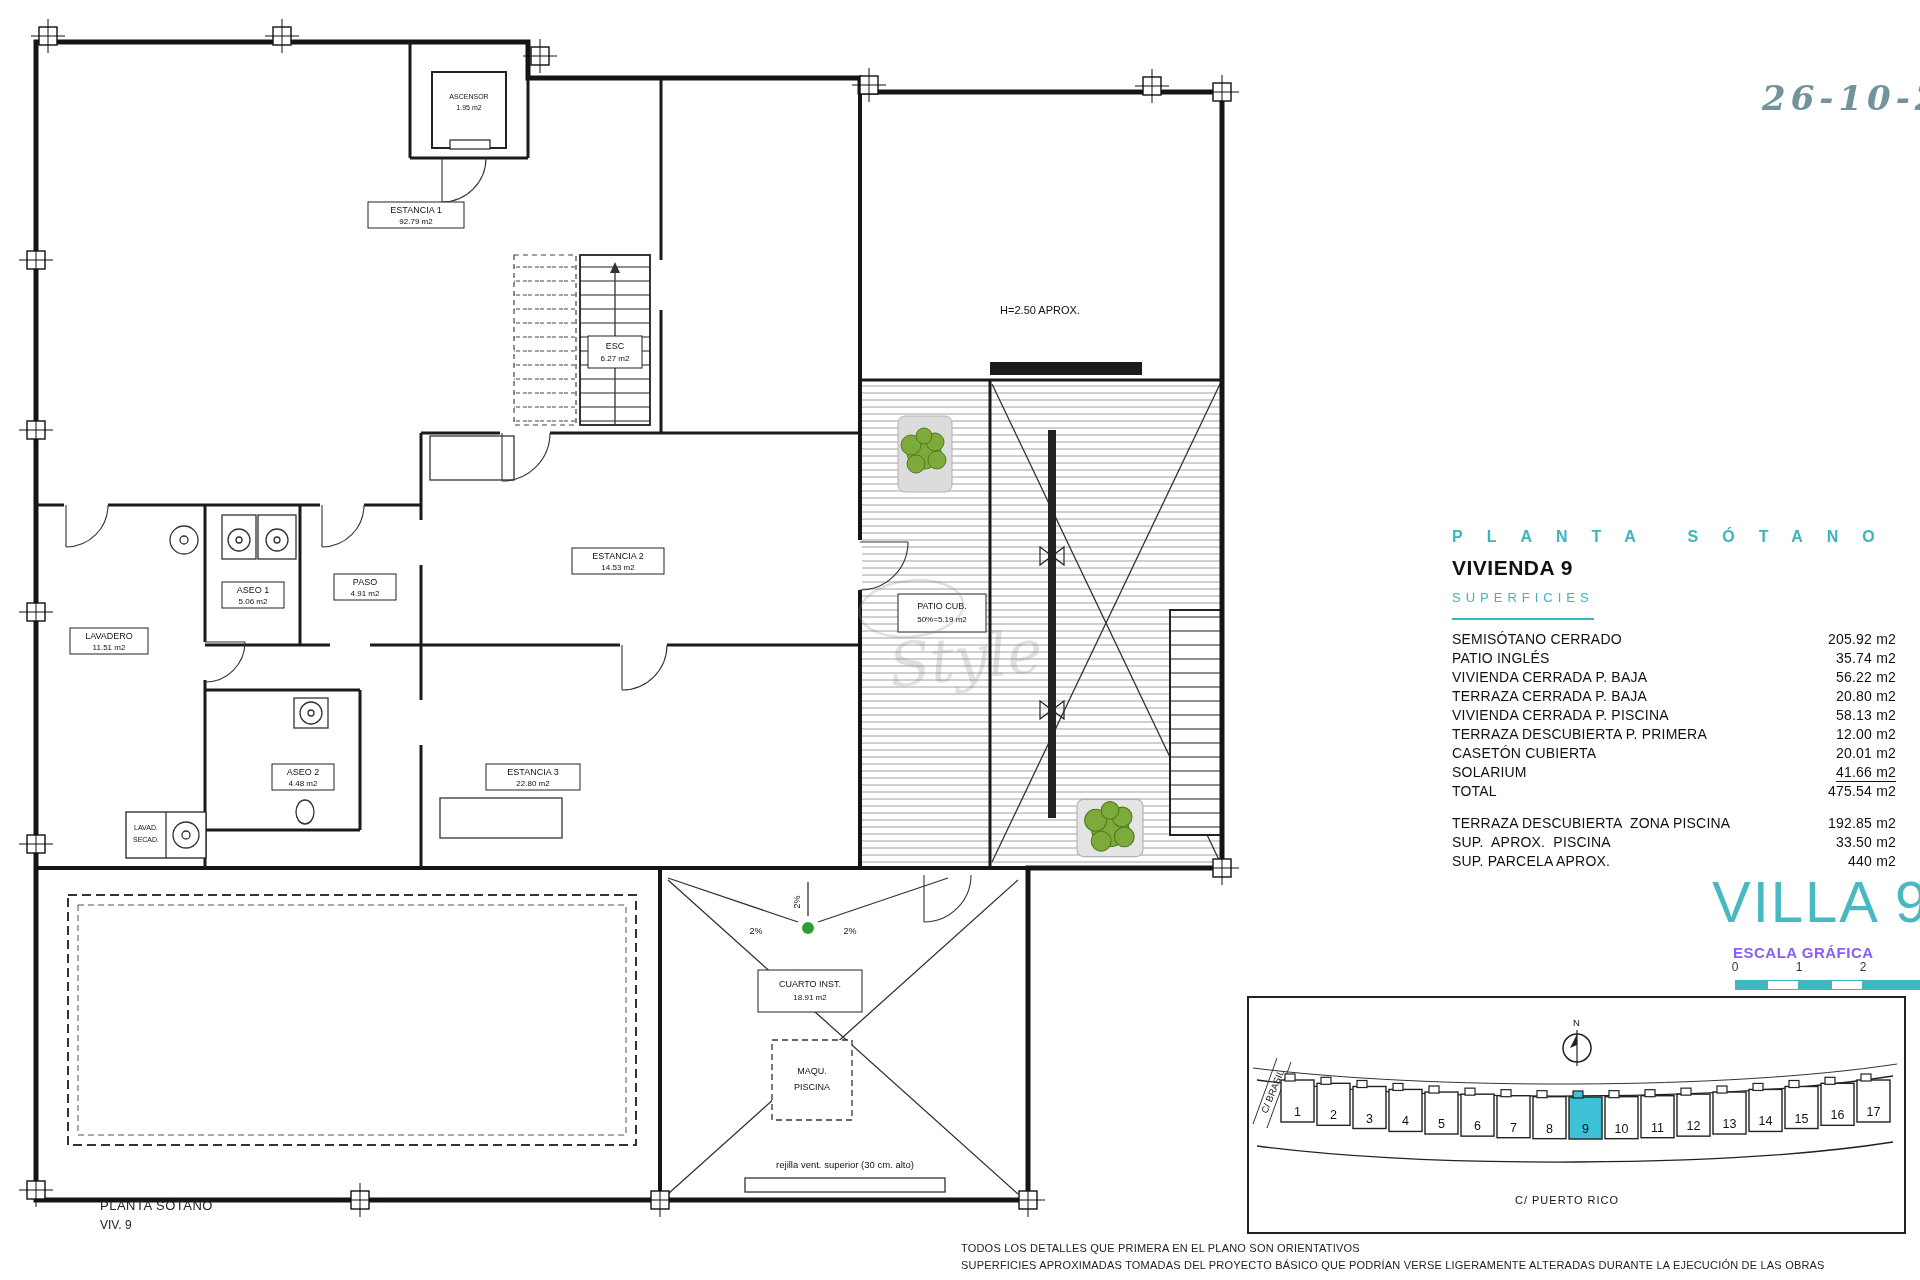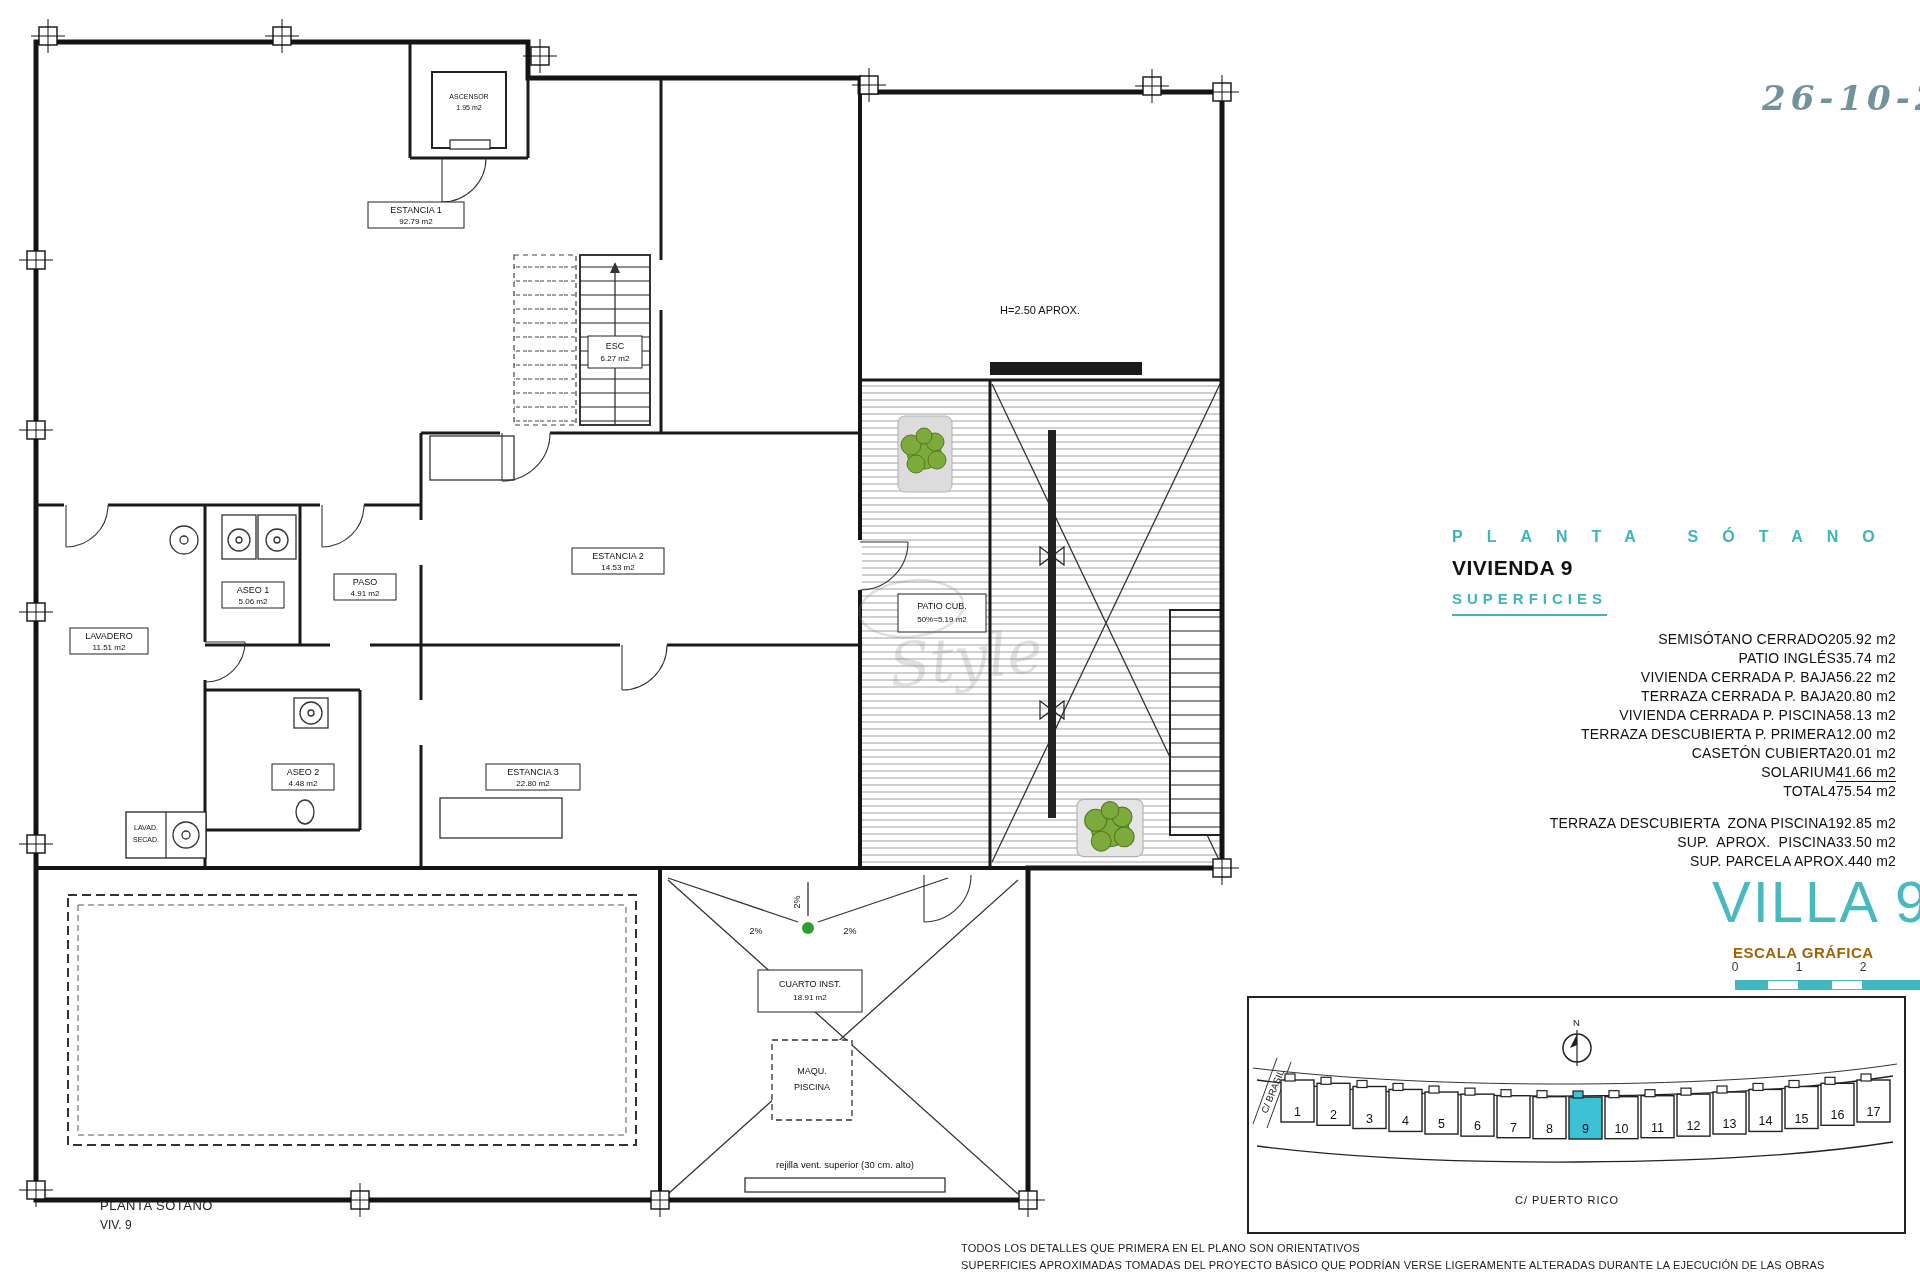--- a/index.html
+++ b/index.html
@@ -6,31 +6,31 @@
   body{position:relative;width:1920px;height:1280px;overflow:hidden;
        font-family:"Liberation Sans",sans-serif;color:#111}
   .abs{position:absolute}
 
   
   #date-note{left:1762px;top:78px;font-family:"DejaVu Serif",serif;font-style:italic;
              font-weight:700;font-size:34px;color:#72929c;letter-spacing:5px;white-space:nowrap}
   #plan-heading{left:1452px;top:528px;font-size:16px;font-weight:700;color:#3db5bd;
                 letter-spacing:24px;white-space:nowrap}
   #dwelling-title{left:1452px;top:556px;font-size:21px;font-weight:700;color:#111;letter-spacing:.5px}
-  #surfaces-heading{left:1452px;top:590px;font-size:15px;font-weight:700;color:#3db5bd;
-                    letter-spacing:5px;border-bottom:2px solid #3db5bd;padding-bottom:7px;display:inline-block}
+  #surfaces-heading{left:1452px;top:590px;font-size:13px;font-weight:400;color:#3db5bd;
+                    letter-spacing:5px;border-bottom:2px solid #3db5bd;padding-bottom:13px;display:inline-block}
   #surfaces-table{left:1452px;top:630px;width:444px}
   #extra-table{left:1452px;top:814px;width:444px}
-  .srow{display:flex;justify-content:flex-end;height:19px;line-height:19px;
+  .srow{display:flex;justify-content:space-between;height:19px;line-height:19px;
         font-size:14px;letter-spacing:.2px}
   .srow .lbl,.srow .val{white-space:pre}
   .srow.ul .val{border-bottom:1.5px solid #111}
   #villa-title{left:1712px;top:868px;font-size:58px;font-weight:400;color:#49b9c1;
                letter-spacing:2px;white-space:nowrap}
-  #scale-heading{left:1733px;top:944px;font-size:15px;font-weight:700;color:#a16207;letter-spacing:.5px}
+  #scale-heading{left:1733px;top:944px;font-size:15px;font-weight:700;color:#8b5cf6;letter-spacing:.5px}
   .tick{top:960px;width:14px;text-align:center;font-size:12px;color:#333}
   #tick0{left:1728px}#tick1{left:1792px}#tick2{left:1856px}
   #scale-bar{left:1735px;top:980px;height:10px;display:flex}
   #scale-bar .seg{height:10px;box-sizing:border-box}
   .seg.solid{background:#3eb7bf;width:32px}
   .seg.open{background:#fff;border:1px solid #3eb7bf;width:32px}
   .seg.last{width:60px}
 
   
   #plan-footer1{left:100px;top:1198px;font-size:13px;color:#222;letter-spacing:.5px}

